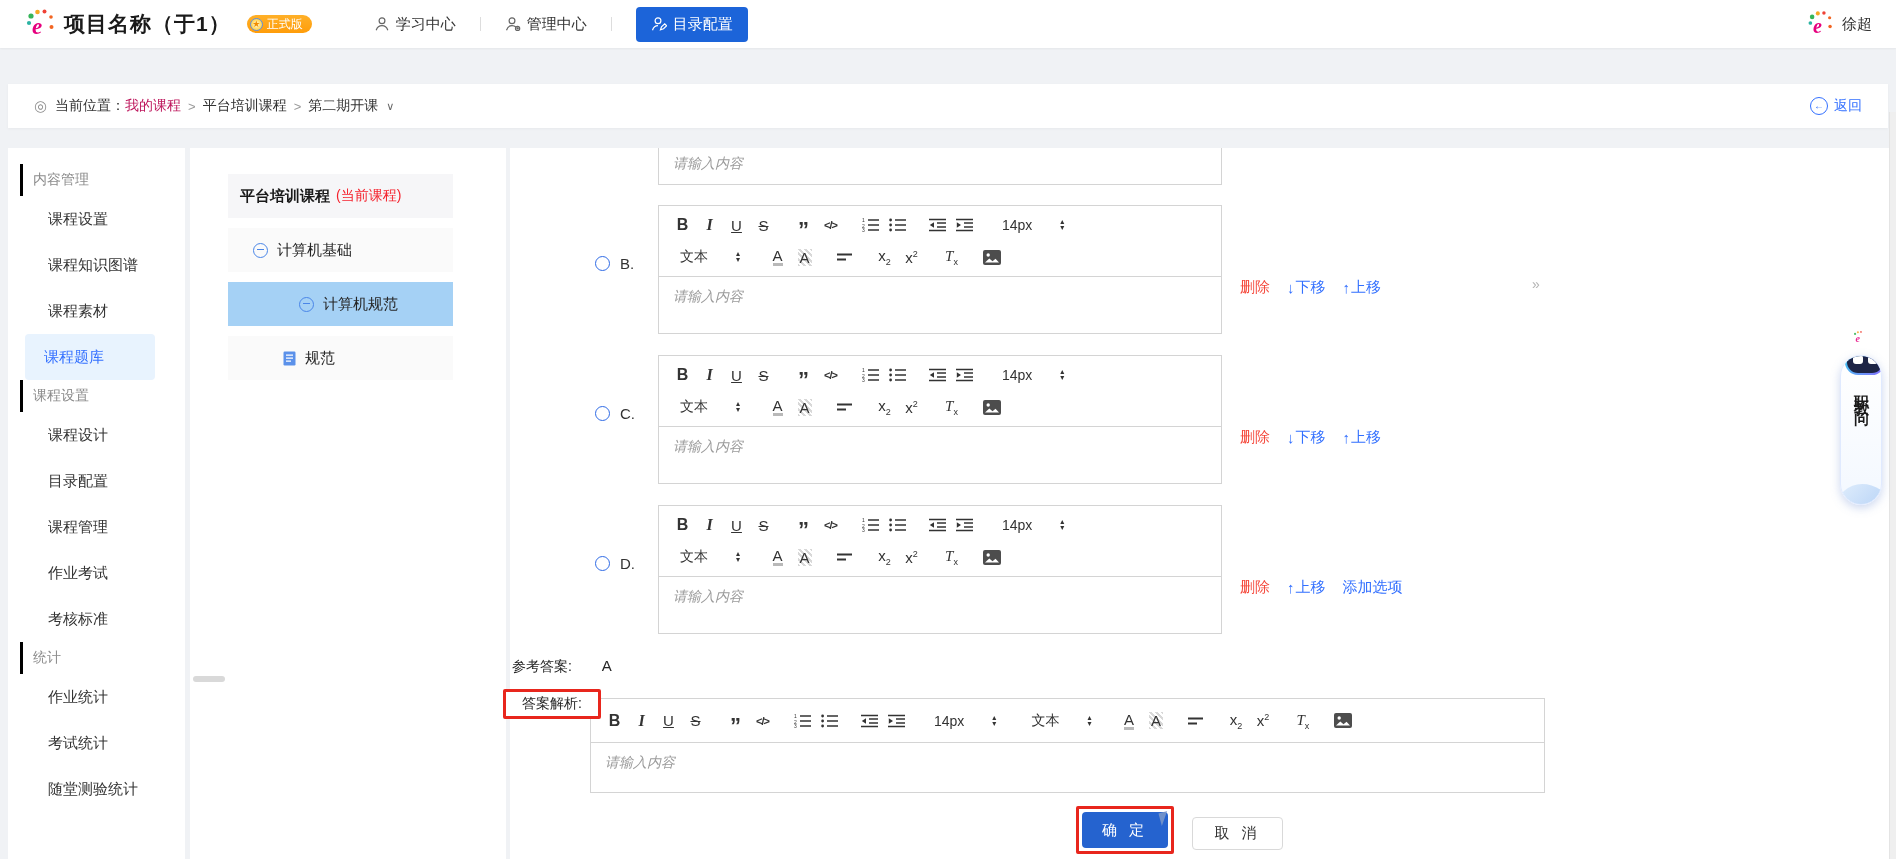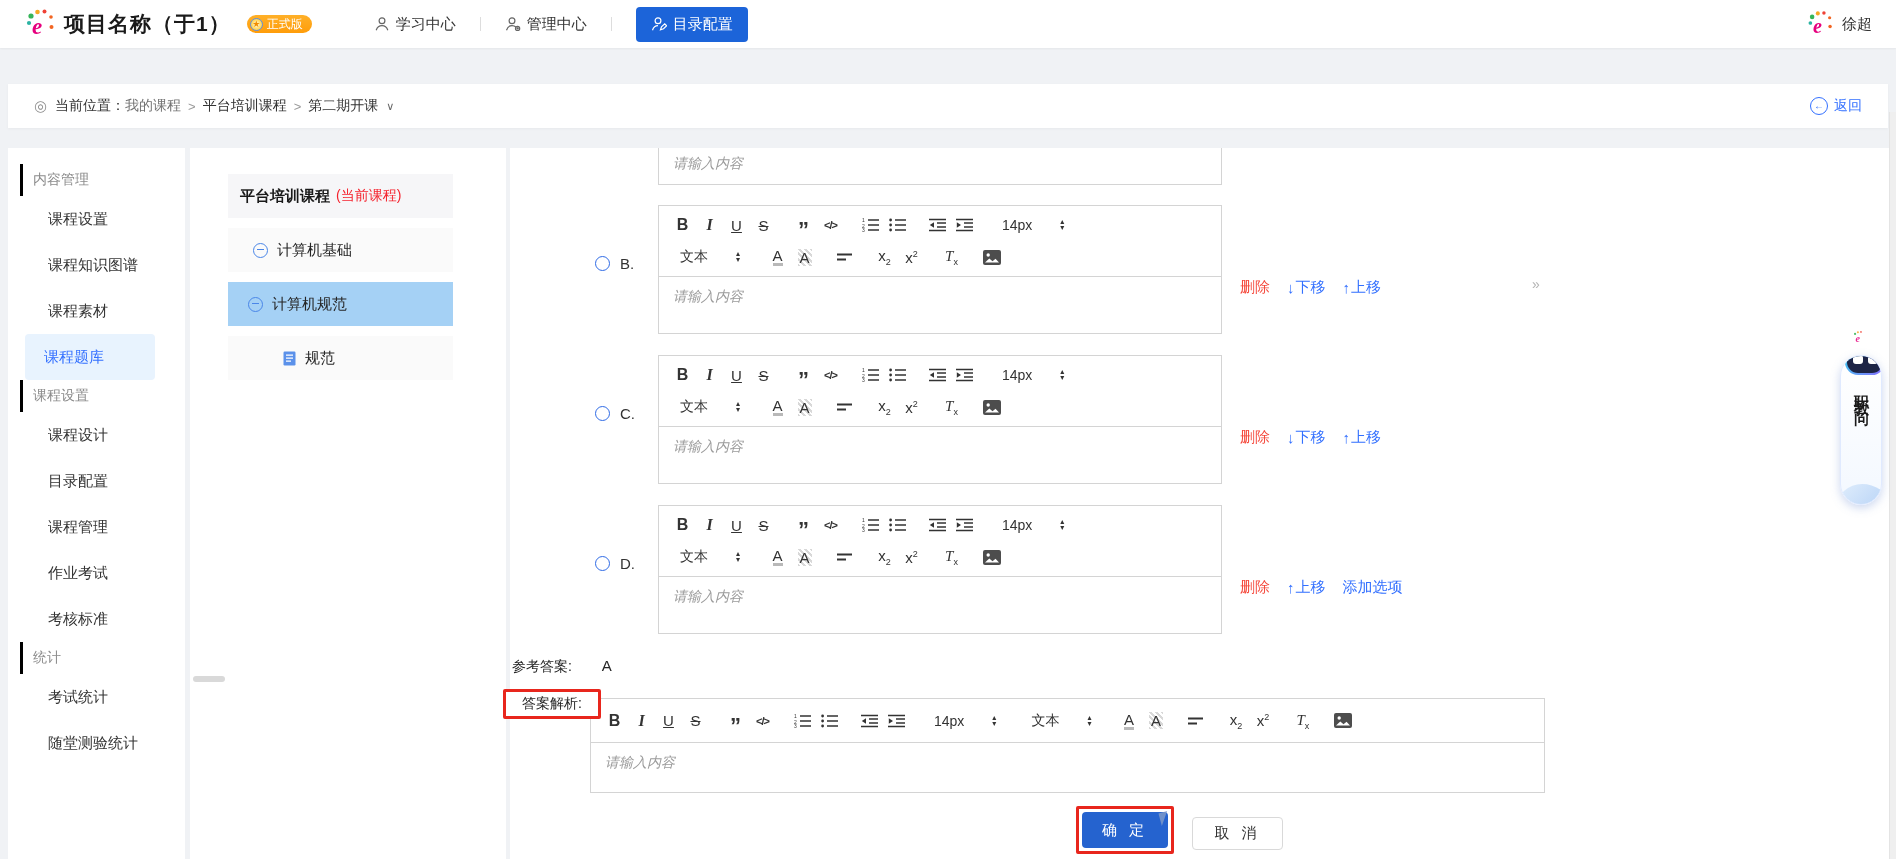--- a/index.html
+++ b/index.html
@@ -15,42 +15,42 @@
   .nav-item{display:flex;align-items:center;gap:6px;font-size:15px;color:#333;cursor:pointer;}
   .nav-item .ic{display:flex;color:#666;}
   .nav-sep{width:1px;height:14px;background:#ddd;margin:0 24px;}
   .nav-item.active{background:#1c64d9;color:#fff;border-radius:4px;padding:8px 15px;}
   .nav-item.active .ic{color:#fff;}
   .header-user{margin-left:auto;display:flex;align-items:center;gap:8px;font-size:15px;color:#333;}
 
   
   .crumb-bar{position:absolute;left:8px;right:8px;top:84px;height:44px;background:#fff;display:flex;align-items:center;padding:0 26px;box-sizing:border-box;box-shadow:0 1px 3px rgba(0,0,0,.04);}
   .loc-ic{color:#8c8c8c;font-size:15px;margin-right:8px;}
-  .crumb-link{color:#737373;cursor:pointer;font-family:Liberation Mono, monospace;}
+  .crumb-link{color:#be185d;cursor:pointer;font-family:Liberation Mono, monospace;}
   .crumb-sep{color:#999;margin:0 7px;font-size:13px;}
   .crumb-chevron{color:#666;font-size:11px;margin-left:8px;}
   .back-link{margin-left:auto;display:flex;align-items:center;gap:6px;color:#3370ff;cursor:pointer;}
   .back-circ{width:16px;height:16px;border:1px solid #3370ff;border-radius:50%;display:flex;align-items:center;justify-content:center;font-size:10px;line-height:1;}
 
   
   .sidebar{position:absolute;left:8px;top:148px;width:177px;bottom:0;background:#fff;padding-top:16px;box-sizing:border-box;overflow:hidden;}
   .sb-section{}
   .sb-section:first-child{margin-top:0;}
   .sb-title{height:32px;display:flex;align-items:center;color:#8c8c8c;font-size:14px;margin-left:12px;border-left:3px solid #000000;padding-left:10px;}
   .sb-item{height:46px;display:flex;align-items:center;padding-left:40px;font-size:15px;color:#333;cursor:pointer;box-sizing:border-box;}
   .sb-item.active{background:#e8f3fe;color:#3370ff;border-radius:4px;margin:0 30px 0 17px;padding-left:19px;}
 
   
   .tree-panel{position:absolute;left:190px;top:148px;width:316px;bottom:0;background:#fff;padding:26px 53px 0 38px;box-sizing:border-box;}
   .tree-head{height:44px;background:#f6f6f8;display:flex;align-items:center;padding:0 12px;font-size:15px;}
   .tree-head b{color:#1a1a1a;}
   .tree-head .cur{color:#f5222d;margin-left:6px;font-size:14px;}
   .tree-node{margin-top:10px;height:44px;background:#fafafa;display:flex;align-items:center;cursor:pointer;font-size:15px;color:#262626;}
   .tree-node.lv0{padding-left:25px;}
-  .tree-node.lv1{padding-left:20px;}
+  .tree-node.lv1{padding-left:71px;}
   .tree-node.lv2{padding-left:55px;}
   .tree-node.active{background:#a5d1f5;}
   .tree-node .nlab{margin-left:9px;}
   .minus-circle{width:15px;height:15px;border:1.5px solid #4a86e8;border-radius:50%;position:relative;box-sizing:border-box;flex:0 0 auto;}
   .minus-circle::after{content:"";position:absolute;left:2.5px;top:5px;width:7px;height:1.6px;background:#4a86e8;}
   .tree-scroll-dash{position:absolute;left:193px;top:676px;width:32px;height:6px;border-radius:3px;background:#d9d9d9;z-index:4;}
 
   
   .main{position:absolute;left:510px;top:148px;right:0;bottom:0;background:#fff;}
   .stem-box{position:absolute;left:148px;top:0;width:564px;height:37px;border:1px solid #d4d4d4;border-top:none;box-sizing:border-box;padding:7px 14px;}
@@ -205,20 +205,21 @@
       <div class="sb-section">
         <div class="sb-title">课程设置</div>
         <div class="sb-item">课程设计</div>
         <div class="sb-item">目录配置</div>
         <div class="sb-item">课程管理</div>
         <div class="sb-item">作业考试</div>
         <div class="sb-item">考核标准</div>
       </div>
       <div class="sb-section">
         <div class="sb-title">统计</div>
+        <div class="sb-item">作业统计</div>
         <div class="sb-item">考试统计</div>
         <div class="sb-item">随堂测验统计</div>
       </div>
     </div>
 
   <div class="tree-panel">
     <div class="tree-head">
       <b>平台培训课程</b>
       <span class="cur">(当前课程)</span>
     </div>

